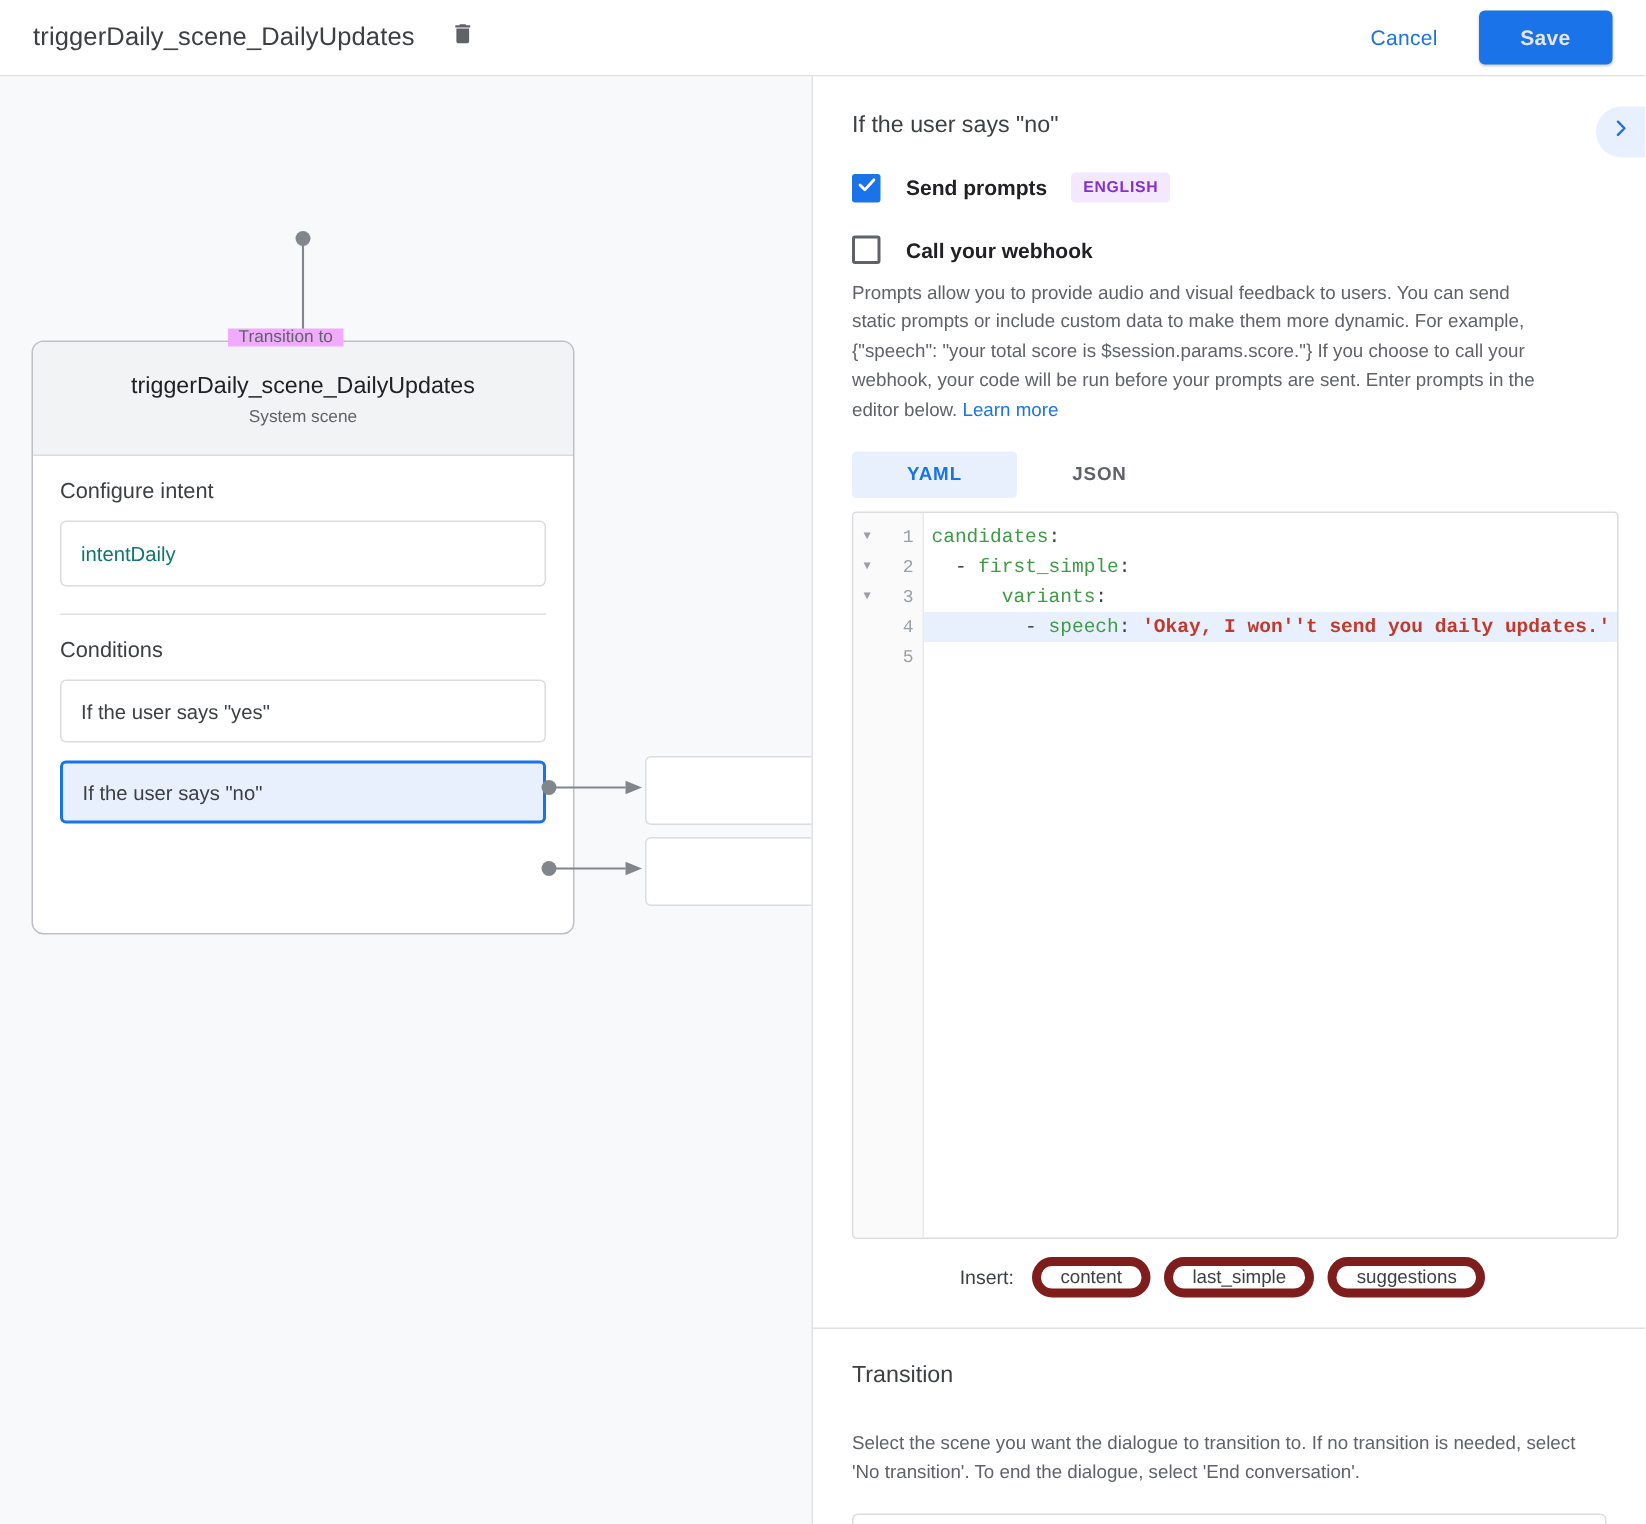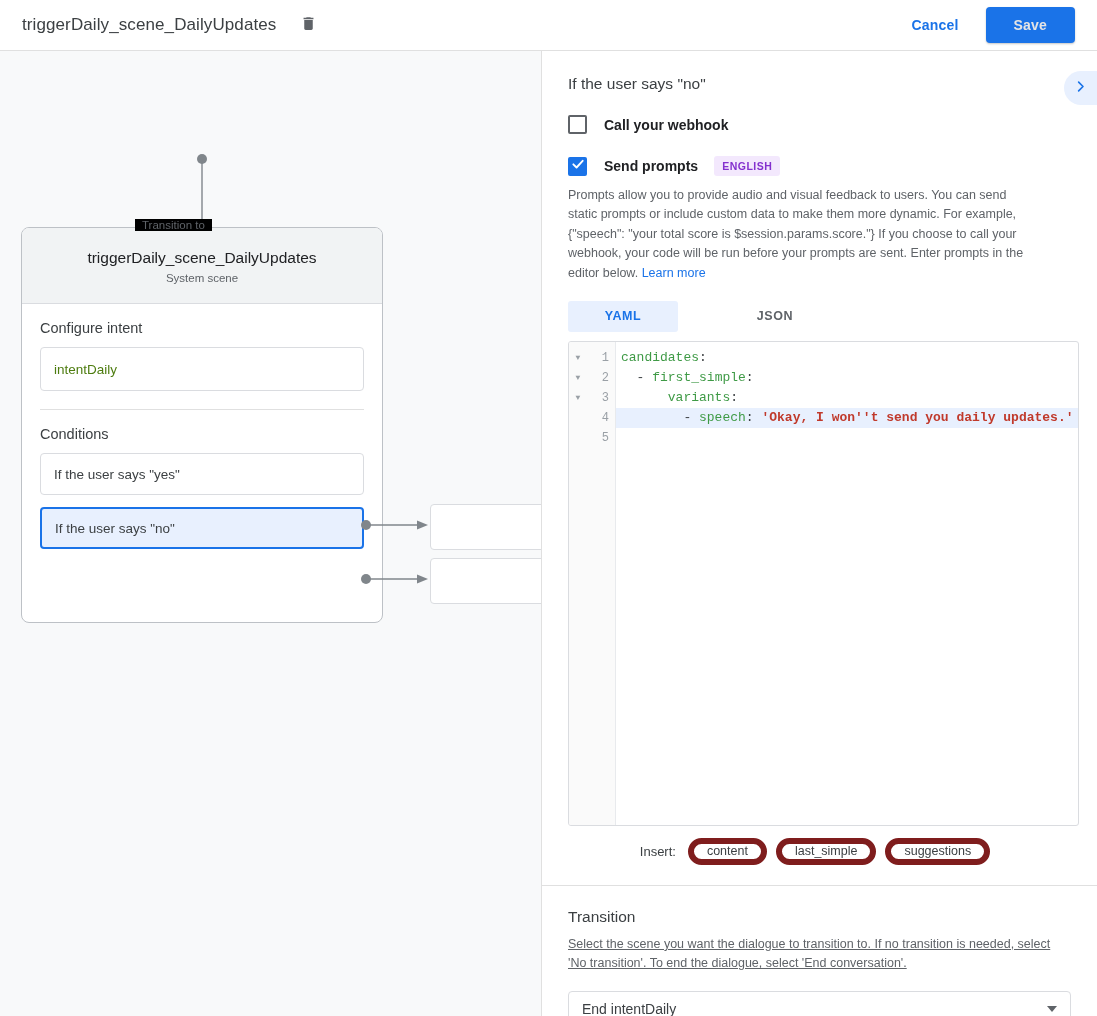--- a/index.html
+++ b/index.html
@@ -22,21 +22,21 @@
     margin-left: 22px; font-size: 17px; color: #3c4043; letter-spacing: .1px;
     white-space: nowrap;
   }
   .trash-btn {
     margin-left: 17px; width: 30px; height: 30px;
     display: flex; align-items: center; justify-content: center;
     border-radius: 50%; cursor: pointer;
   }
   .topbar-spacer { flex: 1; }
   .cancel-btn {
-    color: #1a73e8; font-size: 14px; font-weight: bold; letter-spacing: .2px;
+    color: #1a73e8; font-size: 14px; font-weight: normal; letter-spacing: .2px;
     padding: 9px 14px; border-radius: 4px; cursor: pointer; background: none;
     border: none; font-family: inherit;
   }
   .save-btn {
     margin-left: 13px; margin-right: 22px;
     background: #1a73e8; color: #e5e5e5; font-size: 14px; font-weight: bold;
     letter-spacing: .2px; border: none; border-radius: 4px;
     padding: 10px 28px; cursor: pointer; font-family: inherit;
     box-shadow: 0 1px 2px rgba(60,64,67,.3);
   }
@@ -63,34 +63,34 @@
 
   .connector { position: absolute; left: 196px; top: 102px; width: 12px; height: 116px; }
 
   
   .node-to {
     position: absolute; left: 21px; top: 176px; width: 362px; height: 396px;
     border: 1px solid #bdc1c6; border-radius: 8px; background: #fff;
     overflow: hidden;
   }
   .node-to-legend {
-    position: absolute; left: 135px; top: 168px; background: #000000;
+    position: absolute; left: 152px; top: 168px; background: #f0abfc;
     font-size: 11.5px; color: #5f6368; padding: 0 7px; z-index: 3;
   }
   .node-to-header {
     background: #f1f3f4; border-bottom: 1px solid #dadce0;
     padding: 21px 0 19px 0;
   }
   .section { padding: 16px 18px 0 18px; }
   .section-label { font-size: 14.5px; color: #3c4043; margin-bottom: 11px; }
   .section-divider { height: 1px; background: #e0e0e0; margin: 18px 0 0 0; }
   .field-box {
     border: 1px solid #dadce0; border-radius: 4px; background: #fff;
     height: 44px; display: flex; align-items: center; padding: 0 13px;
-    font-size: 13.5px; color: #4d7c0f;
+    font-size: 13.5px; color: #0f766e;
   }
   .cond-box {
     border: 1px solid #dadce0; border-radius: 4px; background: #fff;
     height: 42px; display: flex; align-items: center; padding: 0 13px;
     font-size: 13.5px; color: #3c4043; margin-bottom: 12px; cursor: pointer;
   }
   .cond-box.selected { background: #e8f0fe; border: 2px solid #1a73e8; }
 
   
   .edges { position: absolute; left: 355px; top: 400px; width: 190px; height: 160px; }
@@ -130,21 +130,21 @@
     margin-left: 16px; background: #f3e8fd; color: #8430ce;
     font-size: 10.5px; font-weight: bold; letter-spacing: .5px;
     padding: 4px 8px; border-radius: 3px;
   }
   .help-text {
     padding: 0 26px; margin-top: 10px; font-size: 12.5px; color: #5f6368;
     line-height: 1.55; max-width: 520px;
   }
   .link { color: #1a73e8; cursor: pointer; text-decoration: none; }
 
-  .tabs { display: flex; padding: 0 26px; margin-top: 18px; gap: 42px; }
+  .tabs { display: flex; padding: 0 26px; margin-top: 18px; }
   .tab {
     width: 110px; height: 31px; display: flex; align-items: center;
     justify-content: center; font-size: 12.5px; font-weight: bold;
     letter-spacing: .6px; color: #5f6368; cursor: pointer; border-radius: 3px;
   }
   .tab.active { background: #e8f0fe; color: #1a73e8; }
 
   .editor {
     margin: 9px 18px 0 26px; border: 1px solid #dadce0; border-radius: 3px;
     height: 485px; display: flex; background: #fff; overflow: hidden;
@@ -174,21 +174,21 @@
     border: 6px solid #7f1d1d; border-radius: 14px; height: 27px;
     display: flex; align-items: center; padding: 0 13px;
     font-size: 12.5px; color: #3c4043; margin-right: 9px; cursor: pointer;
     background: #fff;
   }
 
   .panel-divider { height: 1px; background: #e0e0e0; margin-top: 20px; }
 
   .trans-sec { padding: 22px 26px 0 26px; }
   .trans-title { font-size: 15.5px; color: #3c4043; }
-  .trans-desc { font-size: 12.5px; color: #5f6368; line-height: 1.55; margin-top: 9px; max-width: 495px; text-decoration: underline; }
+  .trans-desc { font-size: 12.5px; color: #5f6368; line-height: 1.55; margin-top: 27px; max-width: 495px; }
   .select {
     margin-top: 17px; border: 1px solid #dadce0; border-radius: 4px;
     height: 36px; display: flex; align-items: center; justify-content: space-between;
     padding: 0 13px; font-size: 14px; color: #3c4043; cursor: pointer; background: #fff;
     width: 503px;
   }
   .caret { width: 0; height: 0; border-left: 5px solid transparent;
            border-right: 5px solid transparent; border-top: 6px solid #5f6368; }
 </style>
 </head>
@@ -262,34 +262,34 @@
       <div class="expand-btn">
         <span>
           <svg width="15" height="15" viewBox="0 0 24 24" fill="none" stroke="#1a73e8" stroke-width="2.6" stroke-linecap="round" stroke-linejoin="round" aria-hidden="true">
             <polyline points="9 5 16 12 9 19"></polyline>
           </svg>
         </span>
       </div>
     </div>
 
     <div class="check-row">
-      <div class="cb"></div>
-      <div class="check-label">Call your webhook</div>
-    </div>
-
-    <div class="check-row">
       <div class="cb checked">
         <span>
           <svg width="14" height="14" viewBox="0 0 24 24" fill="none" stroke="#fff" stroke-width="3.2" stroke-linecap="round" stroke-linejoin="round" aria-hidden="true">
             <polyline points="4 12.5 9.5 18 20 6.5"></polyline>
           </svg>
         </span>
       </div>
       <div class="check-label">Send prompts</div>
       <div class="lang-badge">ENGLISH</div>
+    </div>
+
+    <div class="check-row">
+      <div class="cb"></div>
+      <div class="check-label">Call your webhook</div>
     </div>
 
     <div class="help-text">
       <span>Prompts allow you to provide audio and visual feedback to users. You can send static prompts or include custom data to make them more dynamic. For example, {"speech": "your total score is $session.params.score."} If you choose to call your webhook, your code will be run before your prompts are sent. Enter prompts in the editor below. </span><a class="link">Learn more</a>
     </div>
 
     <div class="tabs">
       <div class="tab active">YAML</div>
       <div class="tab">JSON</div>
     </div>

